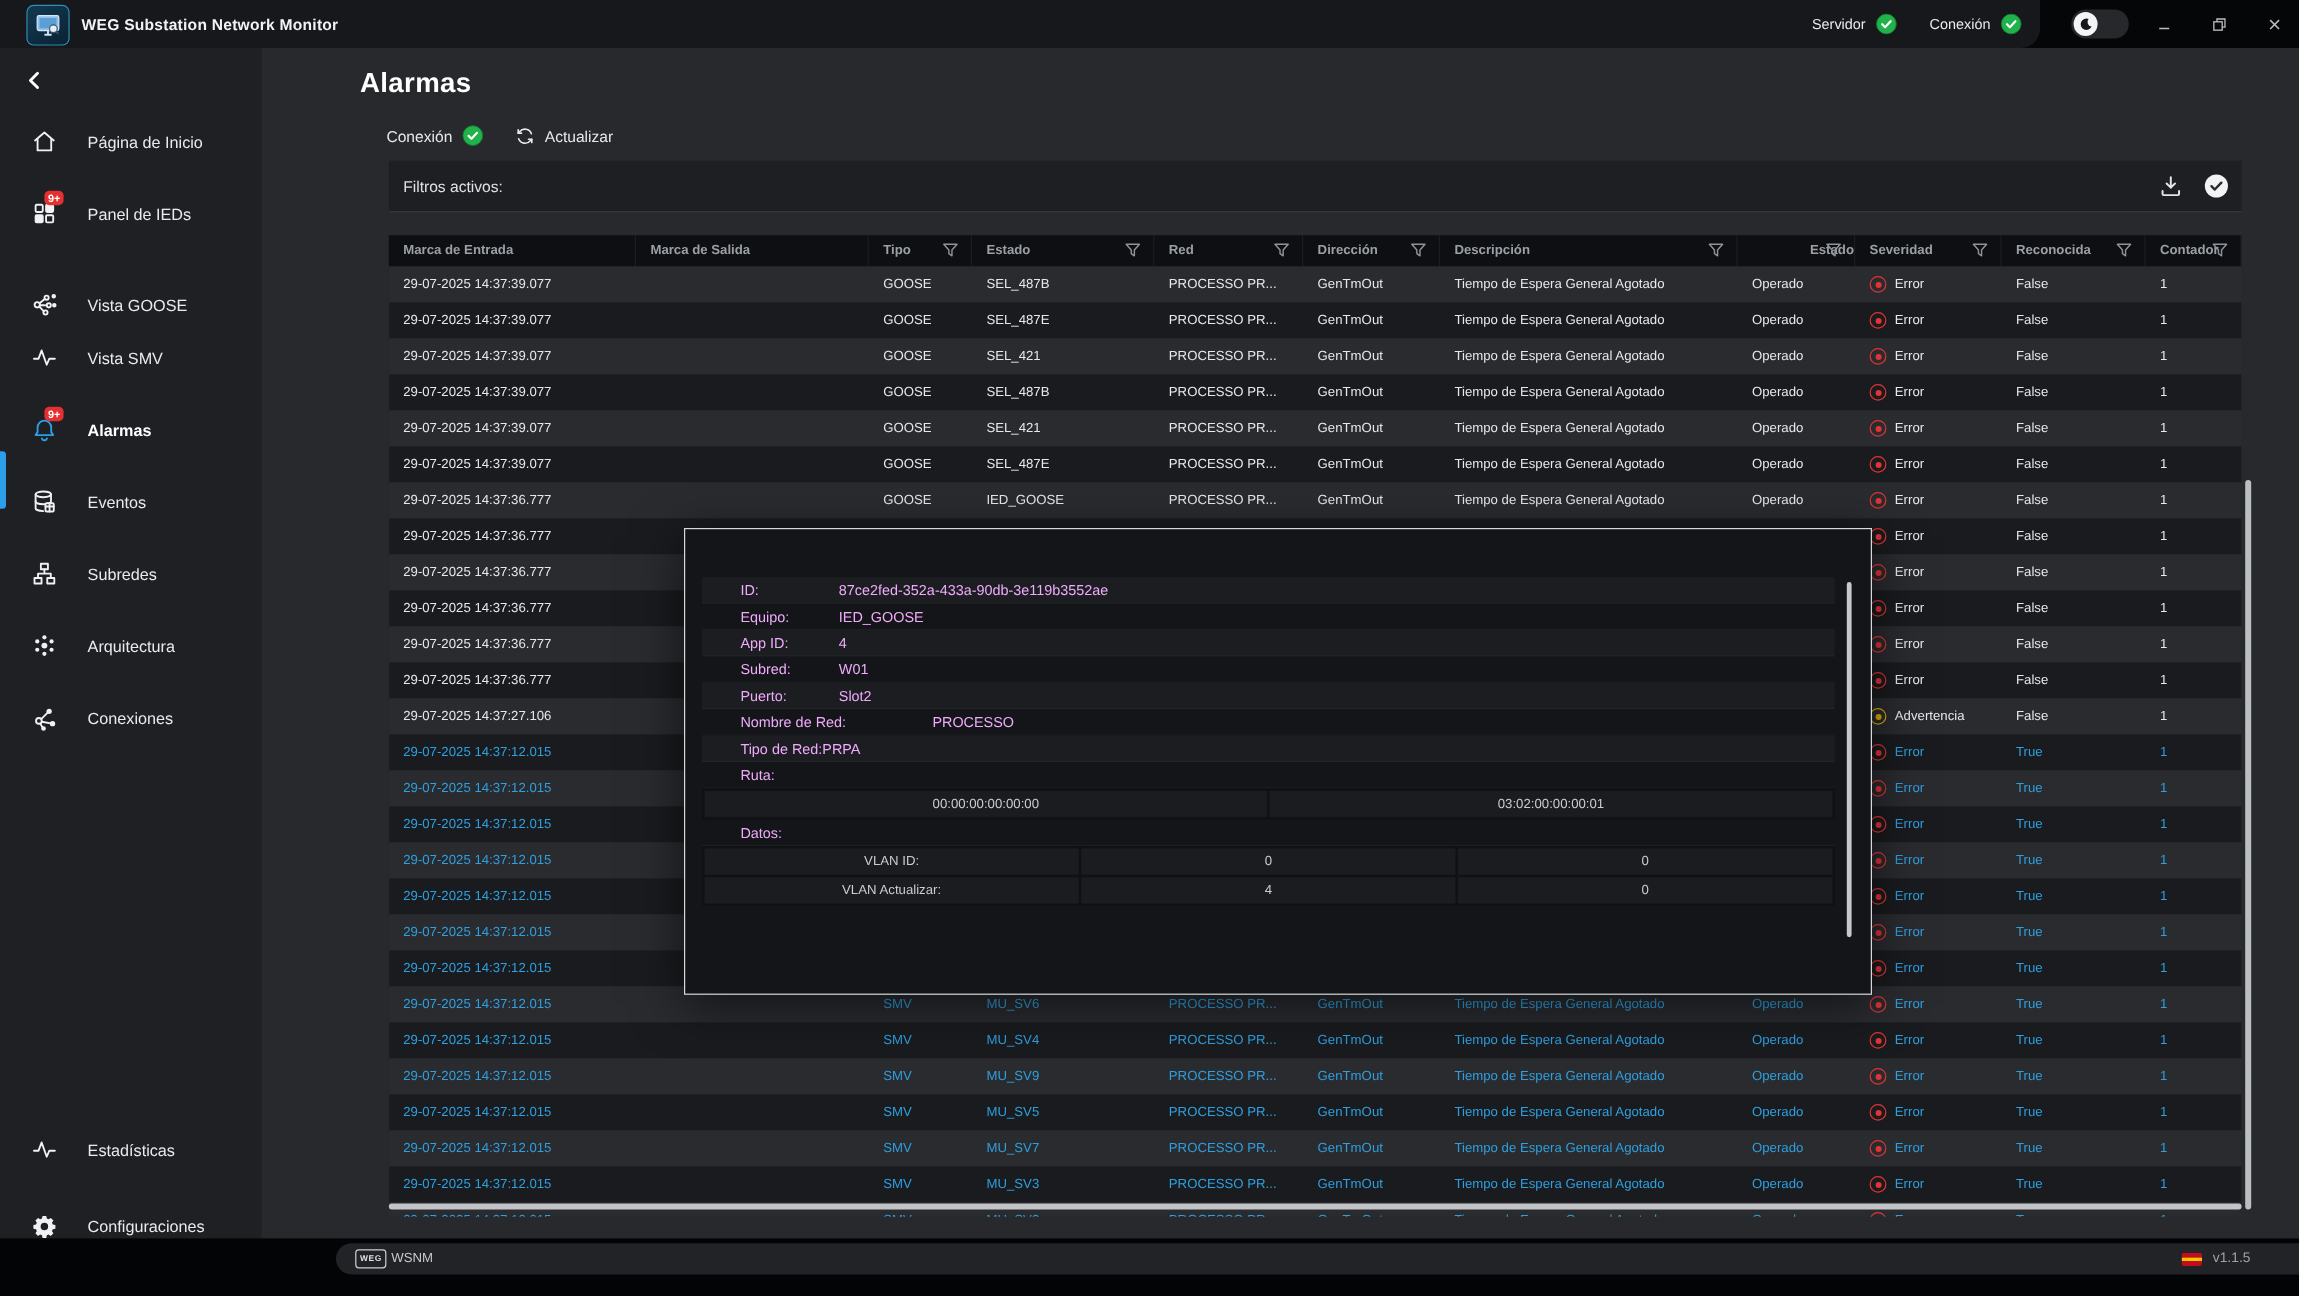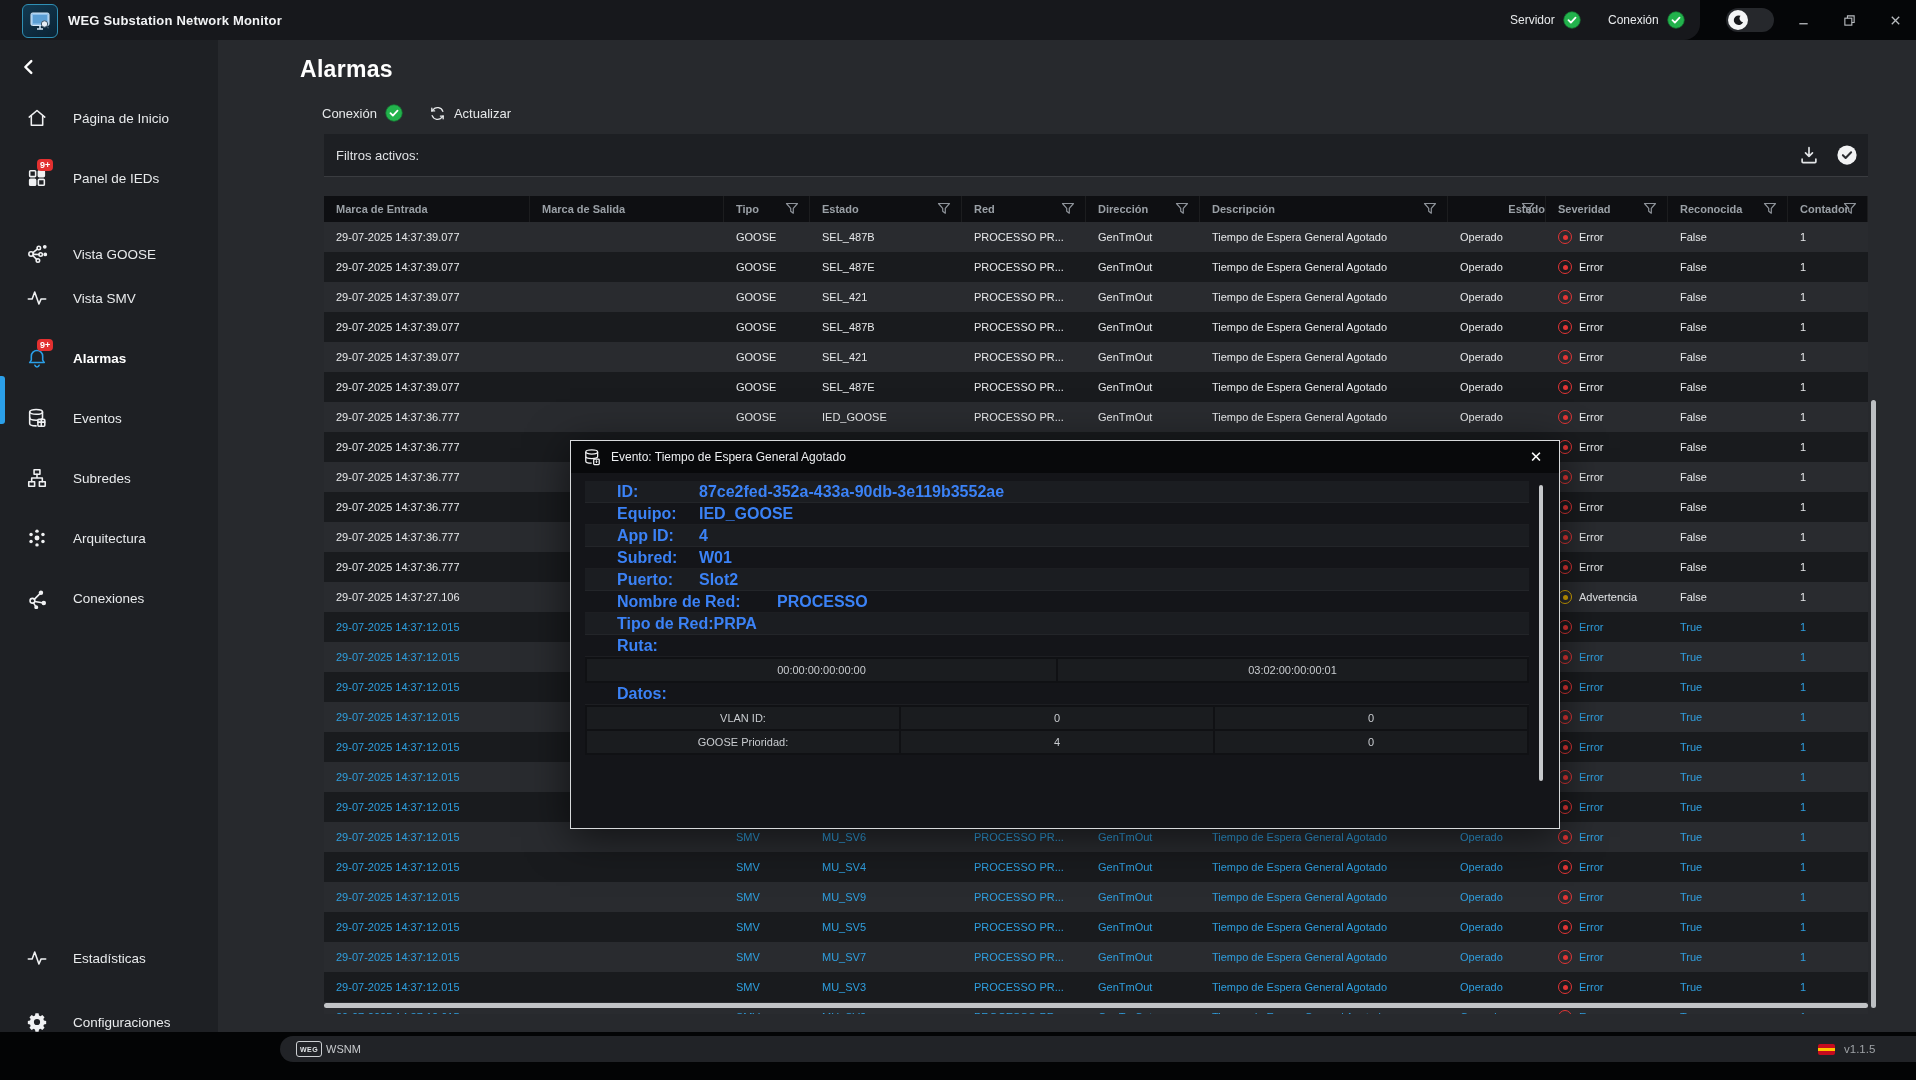--- a/index.html
+++ b/index.html
@@ -67,22 +67,22 @@
   
   .modal{position:absolute;left:570px;top:440px;width:988px;height:387px;background:#141519;
          border:1px solid #d7d9db;box-shadow:0 8px 40px rgba(0,0,0,.6);z-index:5;}
   .modal-head{position:absolute;left:0;top:0;width:100%;height:32px;background:#08090b;display:flex;align-items:center;}
   .modal-head .mic{width:19px;height:19px;margin-left:12px;color:#f0f1f3;}
   .modal-head .mic svg{width:19px;height:19px;}
   .modal-title{margin-left:9px;font-size:12px;color:#eceef0;}
   .modal-close{position:absolute;right:12px;top:0;height:32px;width:22px;display:flex;align-items:center;justify-content:center;
                color:#fff;font-size:15px;cursor:pointer;}
   .mbody{position:absolute;left:14px;top:40px;width:944px;}
-  .frow{height:22px;display:flex;align-items:center;padding-left:32px;box-sizing:border-box;font-size:16px;color:#3b82f6;
-        border-bottom:1px solid rgba(255,255,255,.04);font-weight:bold;}
+  .frow{height:22px;display:flex;align-items:center;padding-left:32px;box-sizing:border-box;font-size:12px;color:#f0abfc;
+        border-bottom:1px solid rgba(255,255,255,.04);}
   .frow:nth-child(odd){background:#1b1d21;}
   .frow .fl{width:82px;flex:none;}
   .frow.lw-wide .fl{width:160px;}
   .frow.lw-tight .fl{width:auto;}
   .mtable{width:944px;border-collapse:collapse;table-layout:fixed;}
   .mtable td{height:22px;padding:0;text-align:center;font-size:11px;color:#c9ccd0;
              border:2px solid #101114;background:#1a1c1f;}
   .mtable td.h{background:#232528;}
   .mscroll{position:absolute;right:16px;top:44px;width:4px;height:296px;background:#c6c8cb;border-radius:2px;}
   
@@ -863,33 +863,20 @@
           </div>
           <div class="cell" style="width:120px">True</div>
           <div class="cell" style="width:80px">1</div>
         </div>
       </div>
   </div>
   <div class="vscroll"></div>
   <div class="hscroll"></div>
 
   <div class="modal">
-    <div class="modal-head">
-      <span class="mic">
-        <svg viewBox="0 0 24 24" fill="none" stroke="#f0f1f3" stroke-width="1.6" stroke-linejoin="round">
-            <ellipse cx="11" cy="5" rx="7.5" ry="2.6"></ellipse>
-            <path d="M3.5 5v5.8c0 1.4 3.4 2.6 7.5 2.6s7.5-1.2 7.5-2.6V5"></path>
-            <path d="M3.5 10.8v5.8c0 1.4 3.4 2.6 7.5 2.6"></path>
-            <rect x="13.5" y="14" width="7" height="7" rx="1" fill="#08090b"></rect>
-            <path d="M17 15.5v3M17 18.5l-1.3-1.3M17 18.5l1.3-1.3" stroke-width="1.2"></path>
-          </svg>
-      </span>
-      <span class="modal-title">Evento: Tiempo de Espera General Agotado</span>
-      <span class="modal-close">✕</span>
-    </div>
     <div class="mbody" id="mbody">
         <div class="frow">
           <span class="fl">ID:</span>
           <span class="fv">87ce2fed-352a-433a-90db-3e119b3552ae</span>
         </div>
         <div class="frow">
           <span class="fl">Equipo:</span>
           <span class="fv">IED_GOOSE</span>
         </div>
         <div class="frow">
@@ -928,21 +915,21 @@
           <span class="fl">Datos:</span>
         </div>
         <table class="mtable">
           <tbody>
             <tr>
               <td>VLAN ID:</td>
               <td>0</td>
               <td>0</td>
             </tr>
             <tr>
-              <td>GOOSE Prioridad:</td>
+              <td>VLAN Actualizar:</td>
               <td>4</td>
               <td>0</td>
             </tr>
           </tbody>
         </table>
       </div>
     <div class="mscroll"></div>
   </div>
 
   <div class="bottomstrip">

